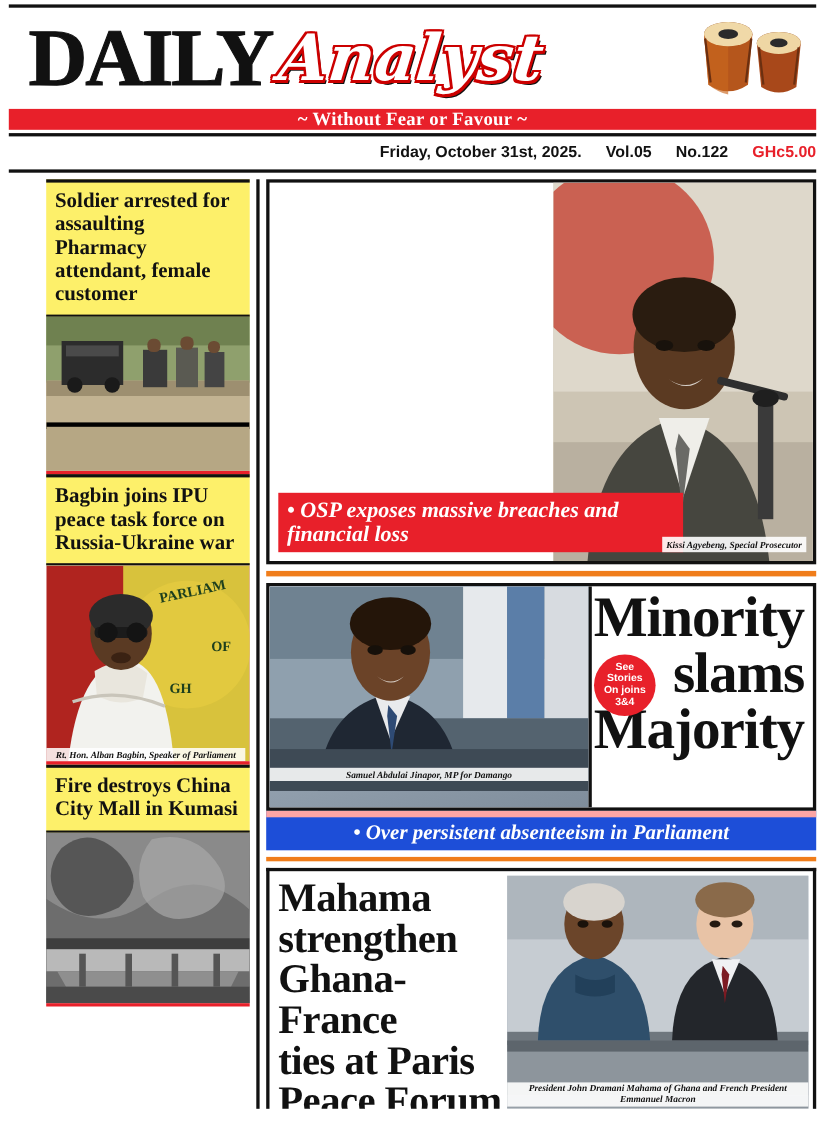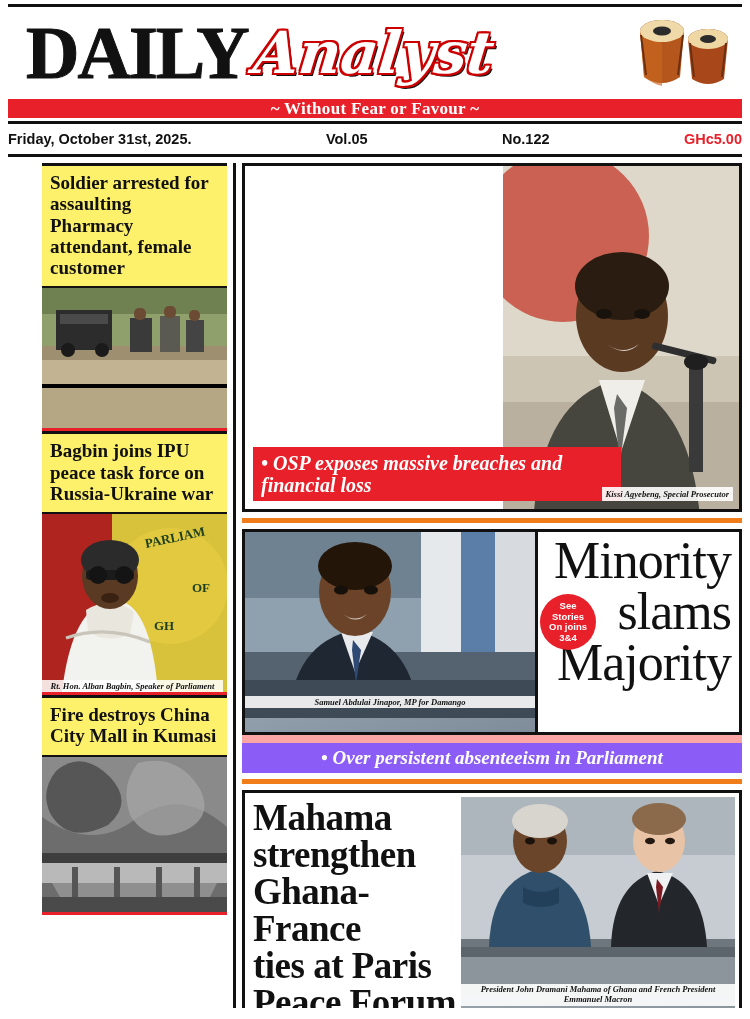--- a/index.html
+++ b/index.html
@@ -69,21 +69,21 @@
     letter-spacing:0.3px;
     display:flex;align-items:center;justify-content:center;
     font-family:"Liberation Serif", serif;
   }
   .tagline-rule{
     height:3px;background:#111;margin-top:3px;
   }
 
   .dateline{
     height:30px;
-    display:flex;align-items:center;justify-content:space-between;
+    display:flex;align-items:center;justify-content:flex-end;
     gap:22px;
     font-family:"Liberation Sans", sans-serif;
     font-weight:bold;
     font-size:14.5px;
     color:#111;
     border-bottom:3px solid #111;
   }
   .dateline .price{color:#e8202a;}
 
   
@@ -222,42 +222,42 @@
     font-family:"Liberation Serif", serif;
     font-style:italic;font-weight:bold;font-size:8.5px;
     text-align:center;color:#111;padding:1px 2px;
   }
   .second-right{
     flex:1 1 auto;position:relative;
     display:flex;flex-direction:column;justify-content:flex-start;
   }
   .second-head{
     font-family:"Liberation Serif", serif;
-    font-weight:normal;
+    font-weight:bold;
     font-size:52px;
     line-height:0.98;
     text-align:right;
     padding:4px 8px 0 0;
     color:#111;
     letter-spacing:-1px;
   }
   .see-stories{
     position:absolute;
     left:2px;top:62px;
     width:56px;height:56px;border-radius:50%;
     background:#e8202a;color:#fff;
     font-family:"Liberation Sans", sans-serif;
     font-weight:bold;font-size:9.5px;
     display:flex;flex-direction:column;align-items:center;justify-content:center;
     line-height:1.12;text-align:center;
     z-index:6;
   }
   .second-kicker{
-    border-top:8px solid #fca5a5;
-    background:#8b5cf6;
+    border-top:6px solid #fca5a5;
+    background:#1d4ed8;
     color:#fff;
     font-family:"Liberation Serif", serif;
     font-style:italic;font-weight:bold;
     font-size:19px;
     padding:4px 6px;
     text-align:center;
   }
 
   
   .third{

